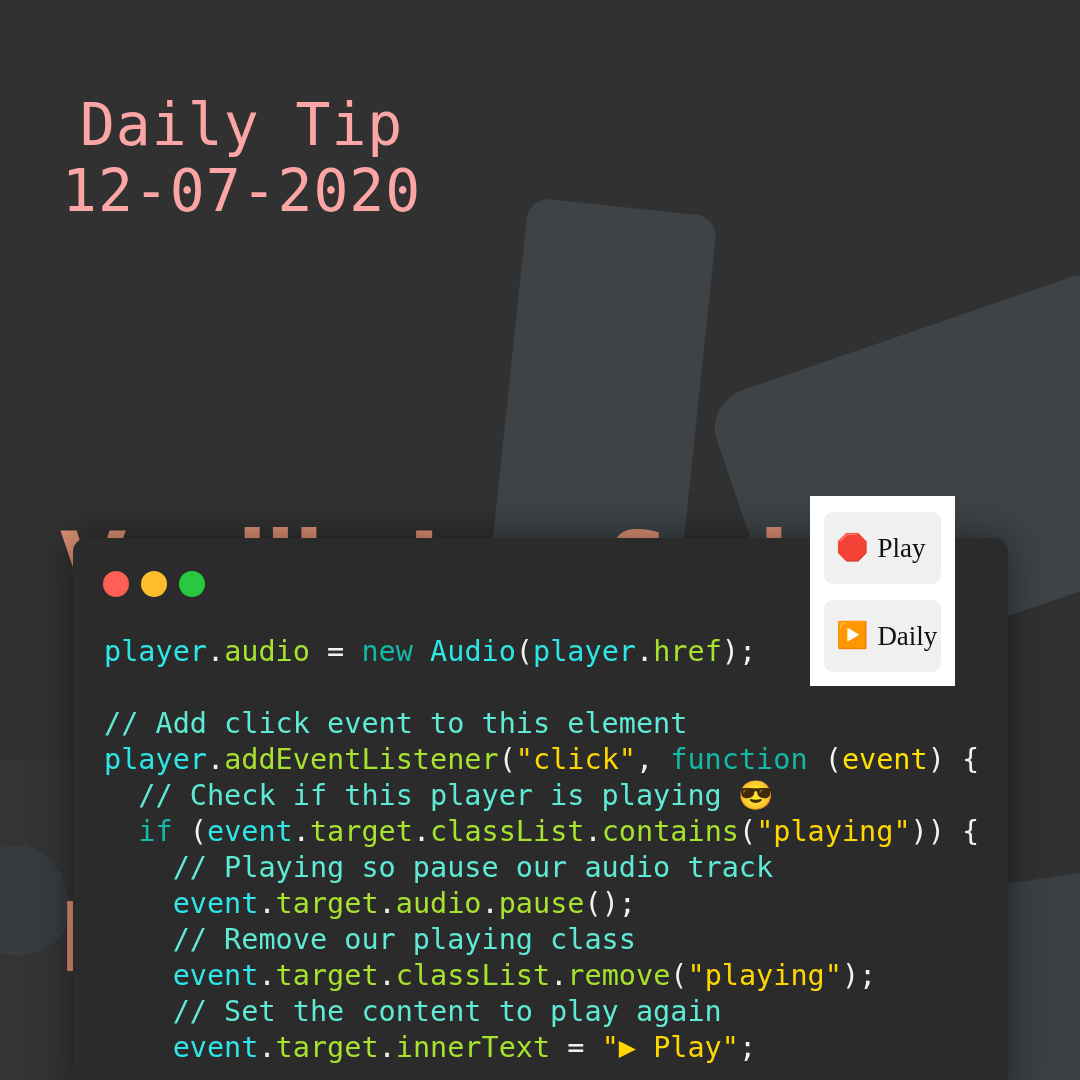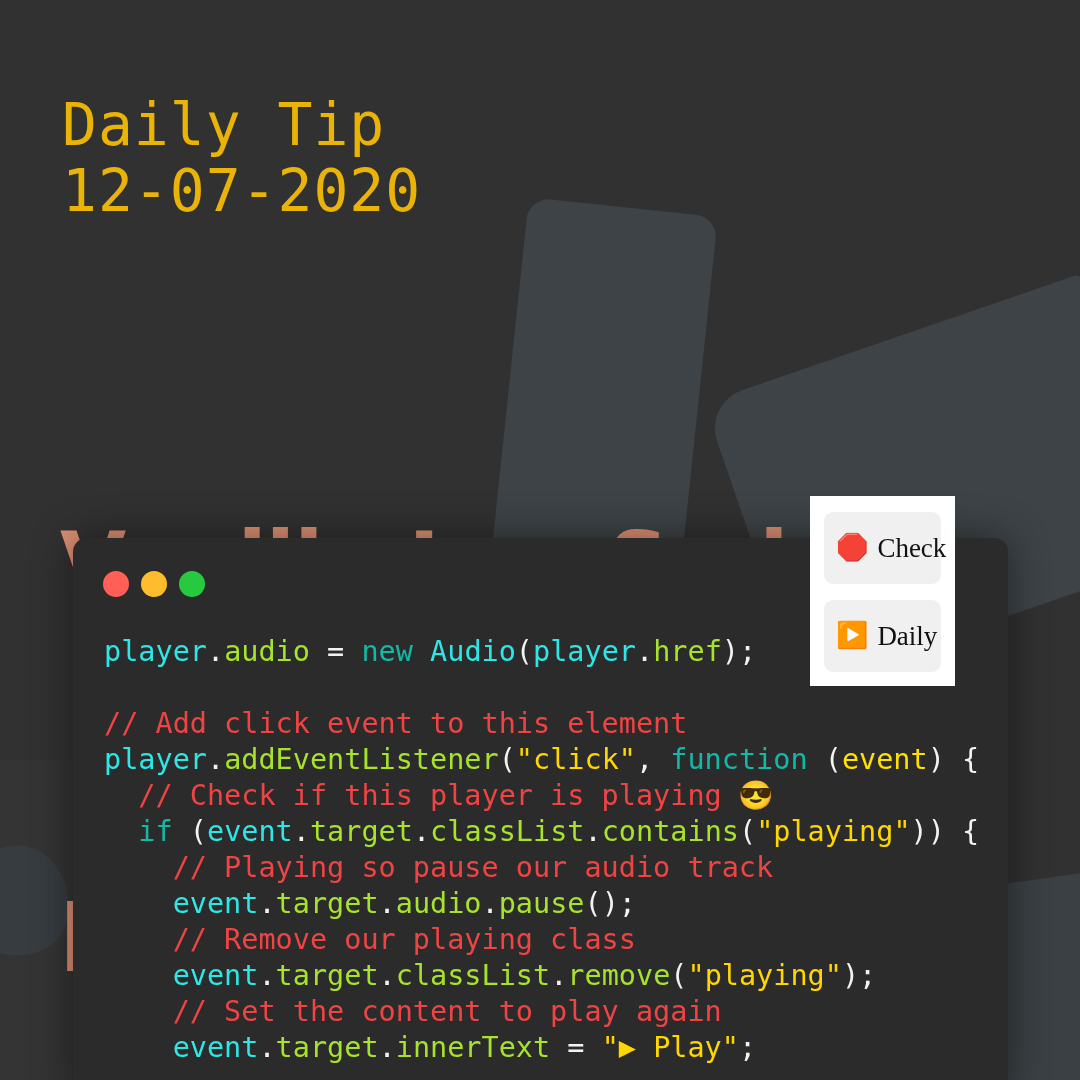--- a/index.html
+++ b/index.html
@@ -58,23 +58,24 @@
   
   #header {
     position:absolute;
     left:62px; top:92px;
     z-index:6;
   }
   .daily-line {
     font-family:"DejaVu Sans Mono", monospace;
     font-size:58px;
     line-height:66px;
-    color:#eab308;
+    color:#fca5a5;
     letter-spacing:1px;
     white-space:pre;
+    text-align:center;
   }
 
   
   #title {
     position:absolute;
     left:60px; top:272px;
     z-index:6;
     color:#dd9072;
     font-family:"DejaVu Sans", sans-serif;
     font-weight:bold;
@@ -122,21 +123,21 @@
     white-space:pre;
     color:#e8e8e3;
   }
   .ln { white-space:pre; }
 
   
   .t-var   { color:#2ee6e6;margin-top:21px; }
   .t-prop  { color:#a6e22e; }
   .t-kw    { color:#14b8a6;margin-top:24px; }
   .t-str   { color:#ffd700; }
-  .t-cmt   { color:#ef4444; }
+  .t-cmt   { color:#5eead4; }
   .t-punc  { color:#f2f2ee; }
   .t-param { color:#ffe000; }
 
   
   #audio-widget {
     position:absolute;
     left:810px; top:496px;
     width:145px; height:190px;
     background:#ffffff;
     z-index:12;
@@ -186,21 +187,21 @@
       <span class="dot" id="dot-red"></span>
       <span class="dot" id="dot-yellow"></span>
       <span class="dot" id="dot-green"></span>
     </div>
     <pre id="code"><div class="ln"><span class="t-var">player</span><span class="t-punc">.</span><span class="t-prop">audio</span><span class="t-punc"> = </span><span class="t-kw">new</span><span class="t-punc"> </span><span class="t-var">Audio</span><span class="t-punc">(</span><span class="t-var">player</span><span class="t-punc">.</span><span class="t-prop">href</span><span class="t-punc">);</span></div><div class="ln">&nbsp;</div><div class="ln"><span class="t-cmt">// Add click event to this element</span></div><div class="ln"><span class="t-var">player</span><span class="t-punc">.</span><span class="t-prop">addEventListener</span><span class="t-punc">(</span><span class="t-str">"click"</span><span class="t-punc">, </span><span class="t-kw">function</span><span class="t-punc"> (</span><span class="t-param">event</span><span class="t-punc">) {</span></div><div class="ln"><span class="t-cmt">  // Check if this player is playing 😎</span></div><div class="ln"><span class="t-punc">  </span><span class="t-kw">if</span><span class="t-punc"> (</span><span class="t-var">event</span><span class="t-punc">.</span><span class="t-prop">target</span><span class="t-punc">.</span><span class="t-prop">classList</span><span class="t-punc">.</span><span class="t-prop">contains</span><span class="t-punc">(</span><span class="t-str">"playing"</span><span class="t-punc">)) {</span></div><div class="ln"><span class="t-cmt">    // Playing so pause our audio track</span></div><div class="ln"><span class="t-punc">    </span><span class="t-var">event</span><span class="t-punc">.</span><span class="t-prop">target</span><span class="t-punc">.</span><span class="t-prop">audio</span><span class="t-punc">.</span><span class="t-prop">pause</span><span class="t-punc">();</span></div><div class="ln"><span class="t-cmt">    // Remove our playing class</span></div><div class="ln"><span class="t-punc">    </span><span class="t-var">event</span><span class="t-punc">.</span><span class="t-prop">target</span><span class="t-punc">.</span><span class="t-prop">classList</span><span class="t-punc">.</span><span class="t-prop">remove</span><span class="t-punc">(</span><span class="t-str">"playing"</span><span class="t-punc">);</span></div><div class="ln"><span class="t-cmt">    // Set the content to play again</span></div><div class="ln"><span class="t-punc">    </span><span class="t-var">event</span><span class="t-punc">.</span><span class="t-prop">target</span><span class="t-punc">.</span><span class="t-prop">innerText</span><span class="t-punc"> = </span><span class="t-str">"▶ Play"</span><span class="t-punc">;</span></div></pre>
   </div>
 
   <div id="audio-widget">
     <div class="aw-btn" id="btn-stop">
       <span class="aw-ico">🛑</span>
-      <span>Check</span>
+      <span>Play</span>
     </div>
     <div class="aw-btn" id="btn-play">
       <span class="aw-ico">▶️</span>
       <span>Daily</span>
     </div>
   </div>
 
 </div>
 
 </body></html>

